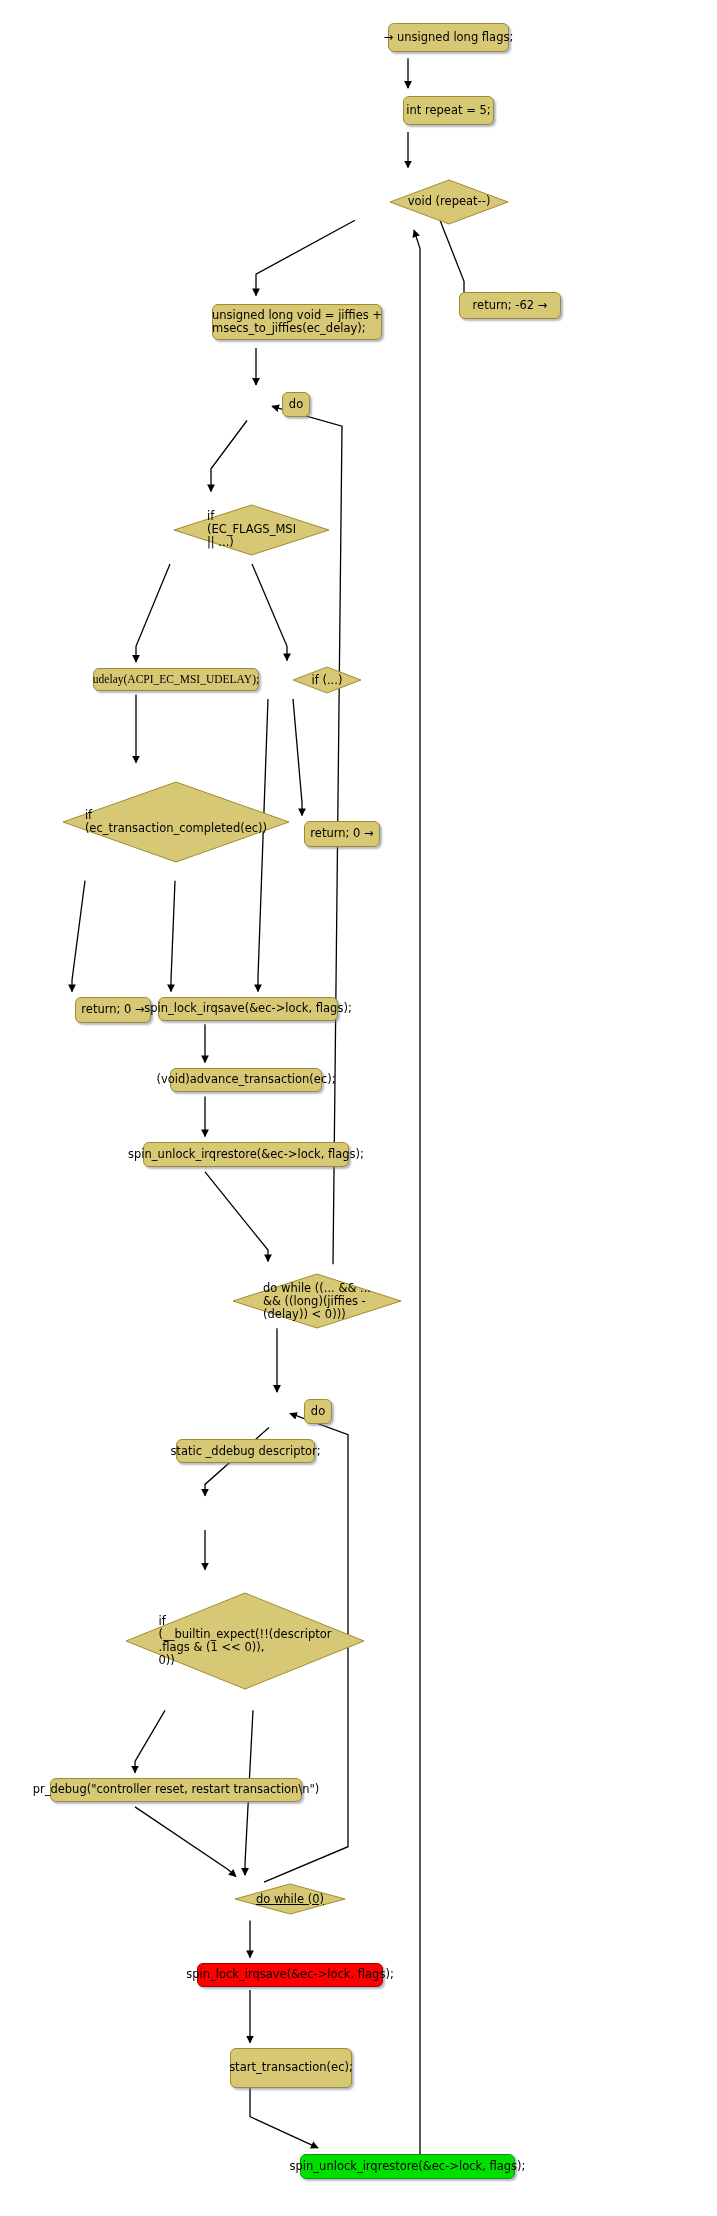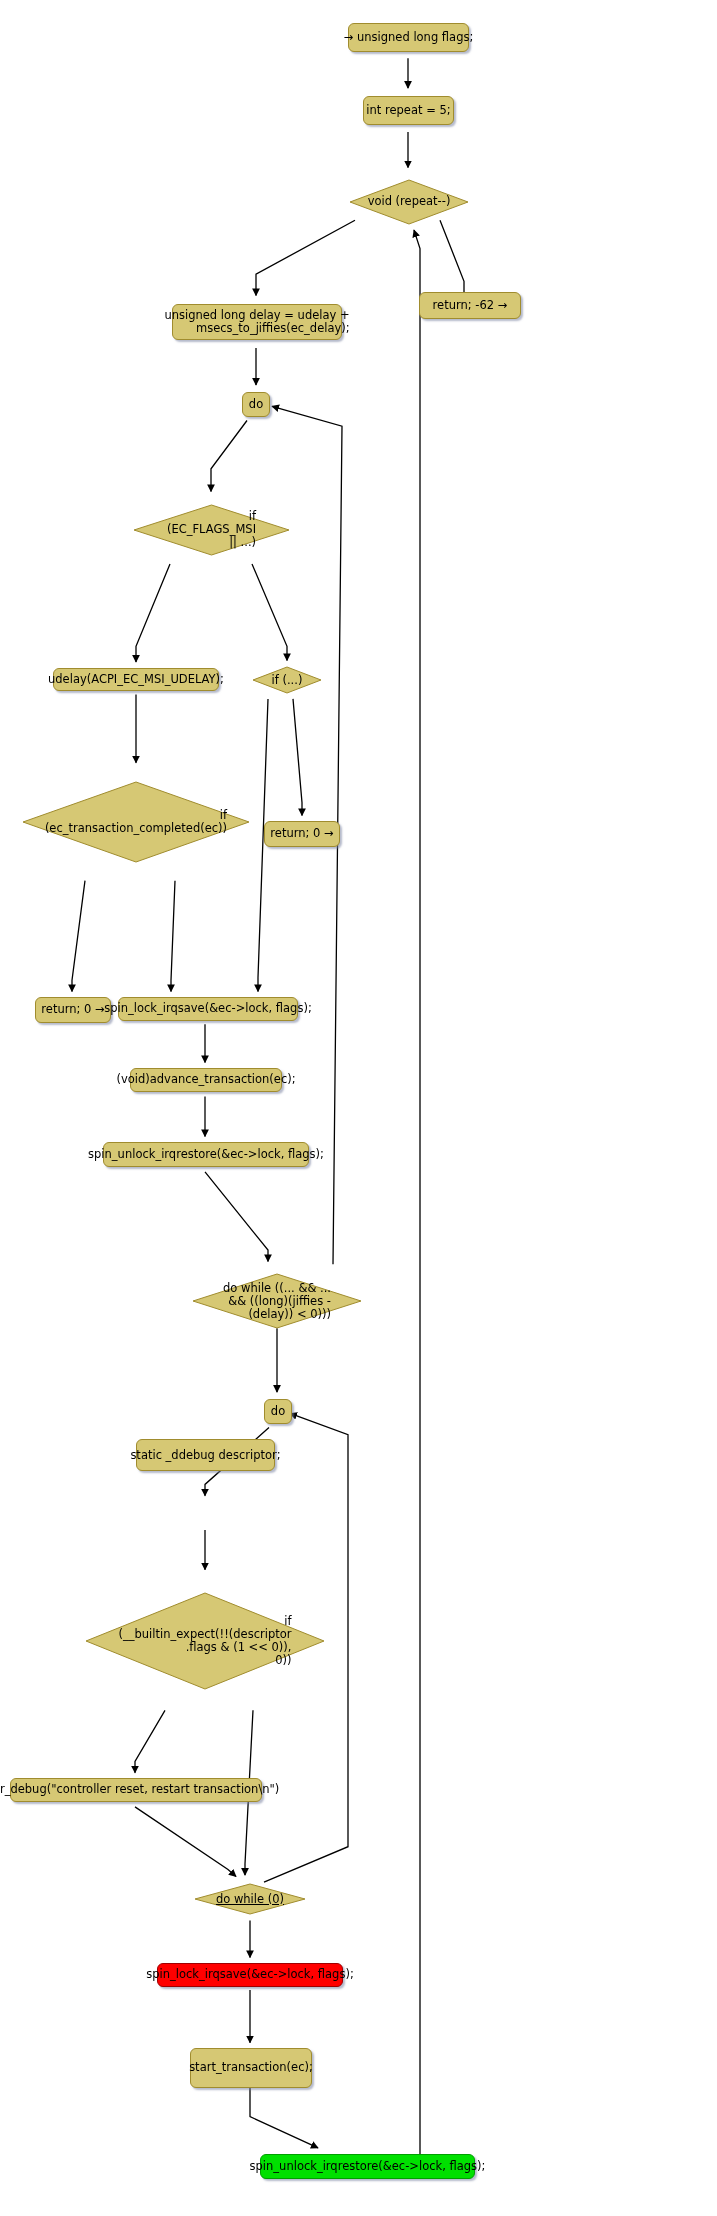--- a/index.html
+++ b/index.html
@@ -24,26 +24,27 @@
     width: 717px;
     height: 2216px;
     pointer-events: none;
   }
   .node {
     position: absolute;
     box-sizing: border-box;
     display: flex;
     align-items: center;
     justify-content: center;
-    text-align: right;
+    text-align: left;
     color: #000000;
     font-size: 11.5px;
     line-height: 13px;
     white-space: pre;
     z-index: 3;
+    margin-left: 40px;
   }
   .node.box {
     background: #D6C874;
     border: 1px solid #A08C2E;
     border-radius: 6px;
     box-shadow: 2px 2px 2px rgba(120,130,160,0.55);
     padding: 2px 6px;
   }
   .node.box.red {
     background: #FF0000;
@@ -154,42 +155,42 @@
   </div>
 
   <div class="node diamond" style="left: 348px; top: 177.713px; width: 122px; height: 48px;">
     <svg class="diamond-shape" viewBox="0 0 122 48" preserveAspectRatio="none" xmlns="http://www.w3.org/2000/svg">
       <polygon points="61,2 120,24 61,46 2,24" fill="#D6C874" stroke="#A08C2E" stroke-width="1"></polygon>
     </svg>
     <span class="label">void (repeat--)</span>
   </div>
 
   <div class="node box" style="left: 172px; top: 304.456px; width: 170px; height: 36px;">
-    <span class="label">unsigned long delay = udelay +
+    <span class="label">unsigned long void = jiffies +
 msecs_to_jiffies(ec_delay);</span>
   </div>
 
   <div class="node box" style="left: 419px; top: 292px; width: 102px; height: 27px;">
     <span class="label">return; -62 →</span>
   </div>
 
   <div class="node box" style="left: 242px; top: 391.636px; width: 28px; height: 25px;">
     <span class="label">do</span>
   </div>
 
   <div class="node diamond" style="left: 133px; top: 503.851px; width: 157px; height: 52px;">
     <svg class="diamond-shape" viewBox="0 0 157 52" preserveAspectRatio="none" xmlns="http://www.w3.org/2000/svg">
       <polygon points="78.5,1 156,26 78.5,51 1,26" fill="#D6C874" stroke="#A08C2E" stroke-width="1"></polygon>
     </svg>
     <span class="label">if
 (EC_FLAGS_MSI
 || ...)</span>
   </div>
 
-  <div class="node box" style="left: 53px; top: 668.215px; width: 166px; height: 23px;">
+  <div class="node box" style="left: 53px; top: 668.215px; width: 166px; height: 23px; font-family: Liberation Serif, serif;">
     <span class="label">udelay(ACPI_EC_MSI_UDELAY);</span>
   </div>
 
   <div class="node diamond" style="left: 252px; top: 666.426px; width: 70px; height: 28px;">
     <svg class="diamond-shape" viewBox="0 0 70 28" preserveAspectRatio="none" xmlns="http://www.w3.org/2000/svg">
       <polygon points="35,1 69,14 35,27 1,14" fill="#D6C874" stroke="#A08C2E" stroke-width="1"></polygon>
     </svg>
     <span class="label">if (...)</span>
   </div>
 
@@ -227,21 +228,21 @@
     </svg>
     <span class="label">do while ((... &amp;&amp; ...
 &amp;&amp; ((long)(jiffies -
 (delay)) &lt; 0)))</span>
   </div>
 
   <div class="node box" style="left: 264px; top: 1398.78px; width: 28px; height: 25px;">
     <span class="label">do</span>
   </div>
 
-  <div class="node box" style="left: 136px; top: 1439px; width: 139px; height: 32px;">
+  <div class="node box" style="left: 136px; top: 1439px; width: 139px; height: 24px;">
     <span class="label">static _ddebug descriptor;</span>
   </div>
 
   <div class="node diamond" style="left: 85px; top: 1591.69px; width: 240px; height: 98px;">
     <svg class="diamond-shape" viewBox="0 0 240 98" preserveAspectRatio="none" xmlns="http://www.w3.org/2000/svg">
       <polygon points="120,1 239,49 120,97 1,49" fill="#D6C874" stroke="#A08C2E" stroke-width="1"></polygon>
     </svg>
     <span class="label">if
 (__builtin_expect(!!(descriptor
 .flags &amp; (1 &lt;&lt; 0)),

